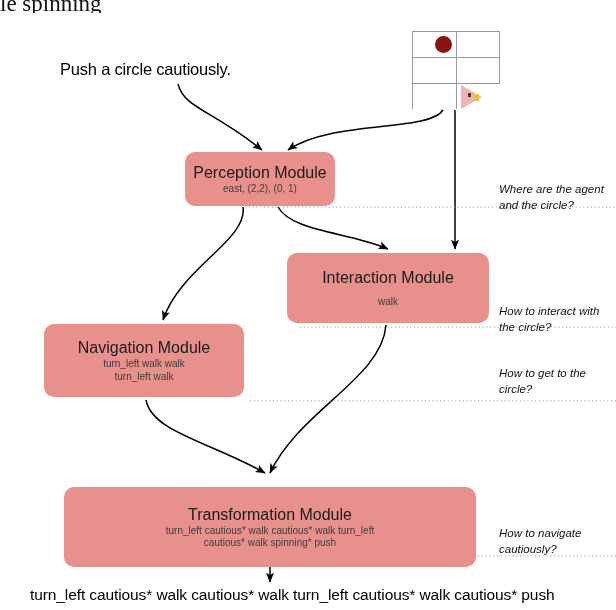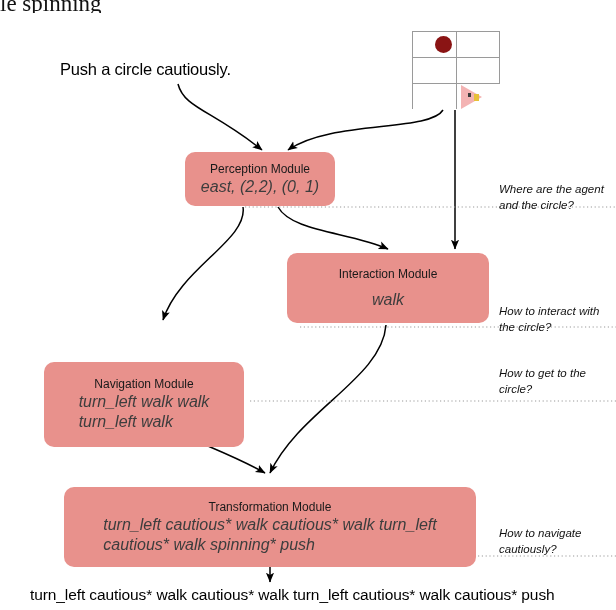--- a/index.html
+++ b/index.html
@@ -84,37 +84,37 @@
     background: #e8918c;
     border-radius: 10px;
     display: flex;
     flex-direction: column;
     align-items: center;
     justify-content: center;
     box-sizing: border-box;
     padding: 4px 8px;
   }
   .module .m-title {
-    font-size: 12px;
+    font-size: 16px;
     color: #1a1a1a;
     line-height: 1.25;
     text-align: center;
     white-space: nowrap;
   }
   .module .m-body {
-    font-size: 16px;
-    font-style: italic;
+    font-size: 10px;
     color: #3d3d3d;
     line-height: 1.22;
+    text-align: center;
     white-space: pre-line;
   }
 
   #box-perception   { left: 185px; top: 152px; width: 150px; height: 54px; }
   #box-interaction  { left: 287px; top: 253px; width: 202px; height: 70px; gap: 8px; }
-  #box-navigation   { left: 44px;  top: 324px; width: 200px; height: 85px; margin-top: 38px; }
+  #box-navigation   { left: 44px;  top: 324px; width: 200px; height: 73px; }
   #box-transformation { left: 64px; top: 487px; width: 412px; height: 80px; }
 
   
   .annot {
     position: absolute;
     font-size: 11.5px;
     font-style: italic;
     color: #111;
     line-height: 1.35;
     width: 124px;

